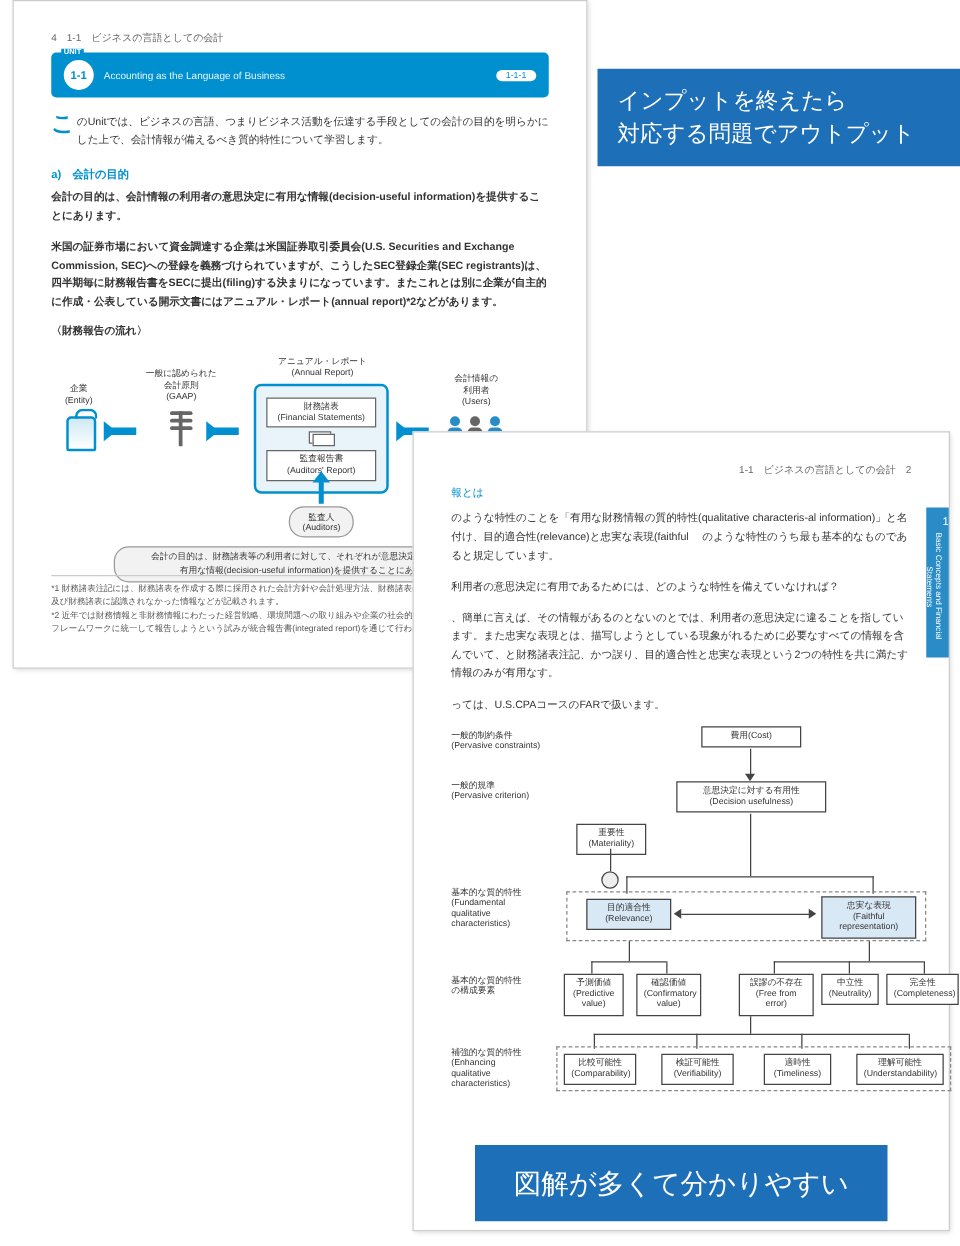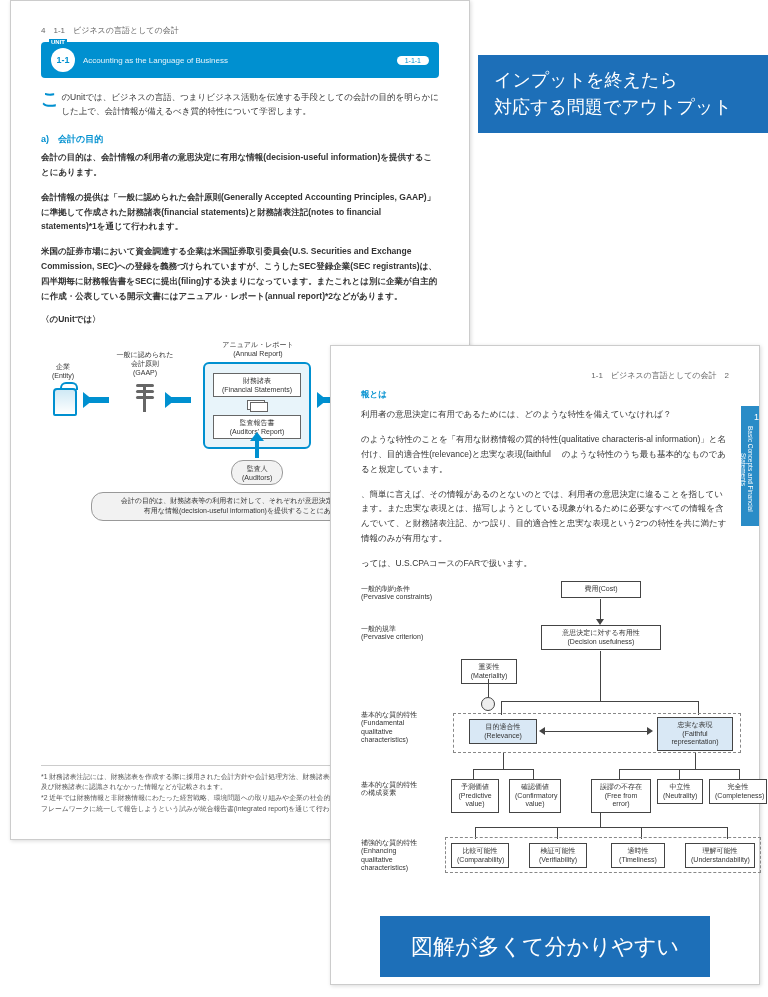--- a/index.html
+++ b/index.html
@@ -13,21 +13,21 @@
     }
     .page {
       background: #fff;
       border: 1px solid #ccc;
       box-shadow: 1px 1px 4px rgba(0,0,0,0.15);
       position: absolute;
       font-size: 8.5px;
       color: #333;
       padding: 24px 30px;
     }
-    .page1 { left: 10px; top: 0; width: 460px; height: 840px; }
+    .page1 { left: 10px; top: 0; width: 460px; height: 535px; }
     .page2 { left: 330px; top: 345px; width: 430px; height: 640px; }
     .callout {
       position: absolute;
       background: #1d6fb8;
       color: #fff;
       padding: 12px 16px;
       font-size: 18px;
       line-height: 1.5;
       z-index: 10;
     }
@@ -118,23 +118,22 @@
       <div class="en">Accounting as the Language of Business</div>
     </div>
     <div class="unit-tag">1-1-1</div>
   </div>
   <div class="intro">
     <span class="dropcap">こ</span>
     <span>のUnitでは、ビジネスの言語、つまりビジネス活動を伝達する手段としての会計の目的を明らかにした上で、会計情報が備えるべき質的特性について学習します。</span>
   </div>
   <div class="section-head">a)　会計の目的</div>
   <div class="para">会計の目的は、会計情報の利用者の意思決定に有用な情報(decision-useful information)を提供することにあります。</div>
-  <div class="para">会計情報の提供は「一般に認められた会計原則(Generally Accepted Accounting Principles, GAAP)」に準拠して作成された財務諸表(financial statements)と財務諸表注記(notes to financial statements)*1を通じて行われます。</div>
   <div class="para">米国の証券市場において資金調達する企業は米国証券取引委員会(U.S. Securities and Exchange Commission, SEC)への登録を義務づけられていますが、こうしたSEC登録企業(SEC registrants)は、四半期毎に財務報告書をSECに提出(filing)する決まりになっています。またこれとは別に企業が自主的に作成・公表している開示文書にはアニュアル・レポート(annual report)*2などがあります。</div>
-  <div class="subhead">〈のUnitでは〉</div>
+  <div class="subhead">〈財務報告の流れ〉</div>
 
   <div class="diagram1">
     <div class="d-label" style="left:2px;top:30px;width:40px">企業<br>(Entity)</div>
     <div class="d-entity-icon" style="left:12px;top:56px"></div>
 
     <div class="d-arrow-r" style="left:44px;top:62px">
         <div class="shaft" style="left:0;width:24px"></div>
       </div>
 
     <div class="d-label" style="left:72px;top:18px;width:64px">一般に認められた<br>会計原則<br>(GAAP)</div>
@@ -178,23 +177,23 @@
     <div>*2 近年では財務情報と非財務情報にわたった経営戦略、環境問題への取り組みや企業の社会的責任(CSR)に対する姿勢など1つのフレームワークに統一して報告しようという試みが統合報告書(integrated report)を通じて行われ始めています。</div>
   </div>
 </div>
 
 <div class="page page2">
   <div class="p2-header">1-1　ビジネスの言語としての会計　2</div>
   <div class="p2-tab">
     <div style="writing-mode:horizontal-tb;font-size:9px;margin-bottom:4px">1</div>
     <span>Basic Concepts and Financial Statements</span>
   </div>
-  <div style="font-weight:bold;color:#0090d0;margin-bottom:6px">報とは</div>
+  <div style="font-weight:normal;color:#0090d0;margin-bottom:6px">報とは</div>
+  <div class="p2-text">のような特性のことを「有用な財務情報の質的特性(qualitative characteris-al information)」と名付け、目的適合性(relevance)と忠実な表現(faithful 　のような特性のうち最も基本的なものであると規定しています。</div>
   <div class="p2-text">利用者の意思決定に有用であるためには、どのような特性を備えていなければ？</div>
-  <div class="p2-text">のような特性のことを「有用な財務情報の質的特性(qualitative characteris-al information)」と名付け、目的適合性(relevance)と忠実な表現(faithful 　のような特性のうち最も基本的なものであると規定しています。</div>
   <div class="p2-text">、簡単に言えば、その情報があるのとないのとでは、利用者の意思決定に違ることを指しています。また忠実な表現とは、描写しようとしている現象がれるために必要なすべての情報を含んでいて、と財務諸表注記、かつ誤り、目的適合性と忠実な表現という2つの特性を共に満たす情報のみが有用なす。</div>
   <div class="p2-text">っては、U.S.CPAコースのFARで扱います。</div>
 
   <div class="diagram2">
 
     <div class="d2-label" style="left:0;top:4px;width:82px">一般的制約条件<br>(Pervasive constraints)</div>
     <div class="d2-label" style="left:0;top:44px;width:82px">一般的規準<br>(Pervasive criterion)</div>
     <div class="d2-label" style="left:0;top:130px;width:82px">基本的な質的特性<br>(Fundamental<br>qualitative<br>characteristics)</div>
     <div class="d2-label" style="left:0;top:200px;width:82px">基本的な質的特性<br>の構成要素</div>
     <div class="d2-label" style="left:0;top:258px;width:82px">補強的な質的特性<br>(Enhancing<br>qualitative<br>characteristics)</div>

